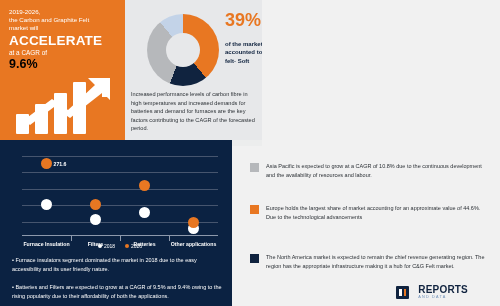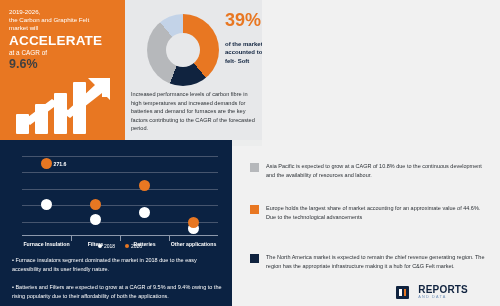--- a/index.html
+++ b/index.html
@@ -23,21 +23,21 @@
   .op-accel{
     position:absolute;left:9px;top:33px;
     color:#ffffff;font-size:13.5px;font-weight:bold;letter-spacing:.2px;
   }
   .op-cagr{
     position:absolute;left:9px;top:49px;
     color:#ffffff;font-size:6.4px;
   }
   .op-rate{
     position:absolute;left:9px;top:57px;
-    color:#404040;font-size:12.5px;font-weight:bold;
+    color:#000000;font-size:12.5px;font-weight:bold;
   }
   
   .op-graphic{position:absolute;left:10px;top:72px;width:108px;height:62px;}
   .op-bar{position:absolute;bottom:0;background:#ffffff;width:13px;border-radius:1px;}
 
   
   .mid-top{
     position:absolute;left:125px;top:0;width:137px;height:140px;
     background:#e7e8ea;
   }

